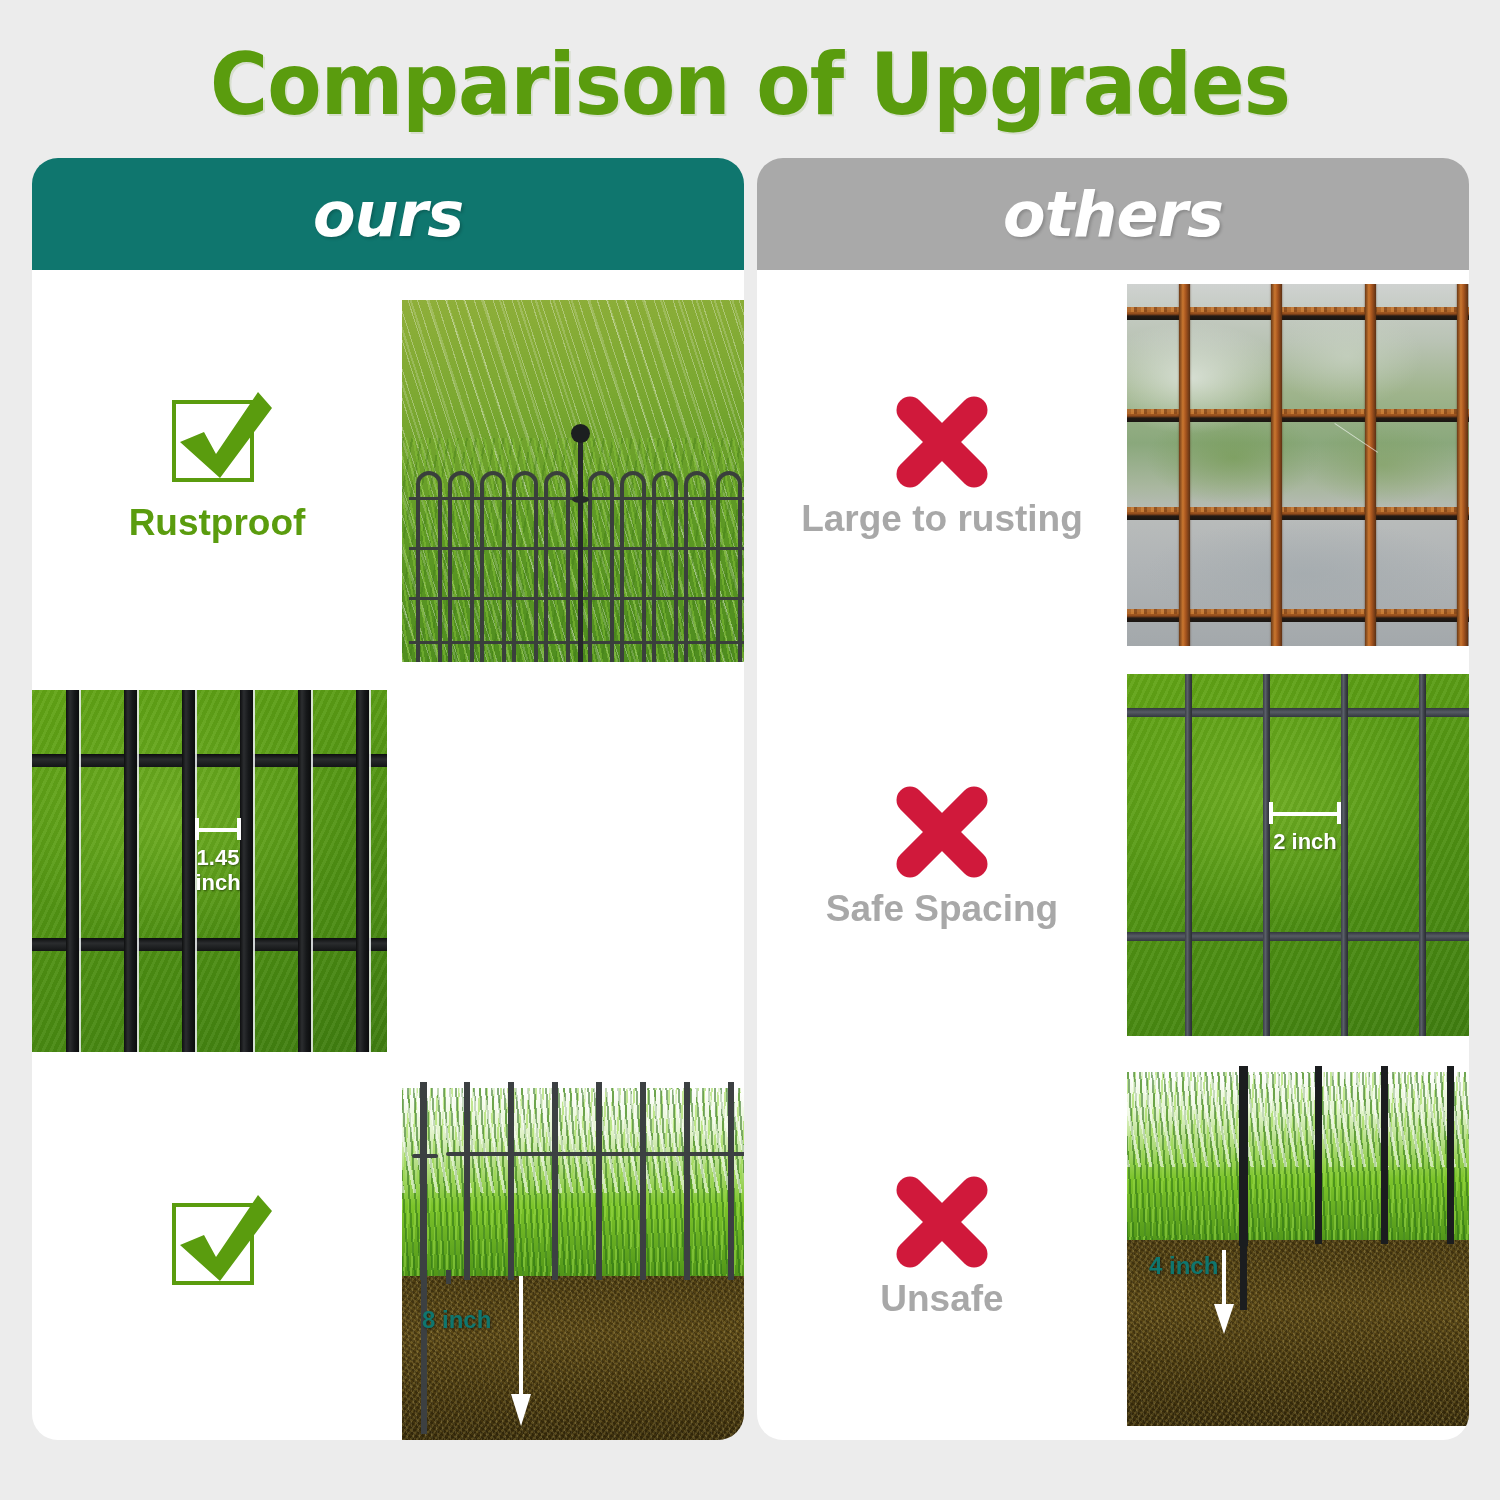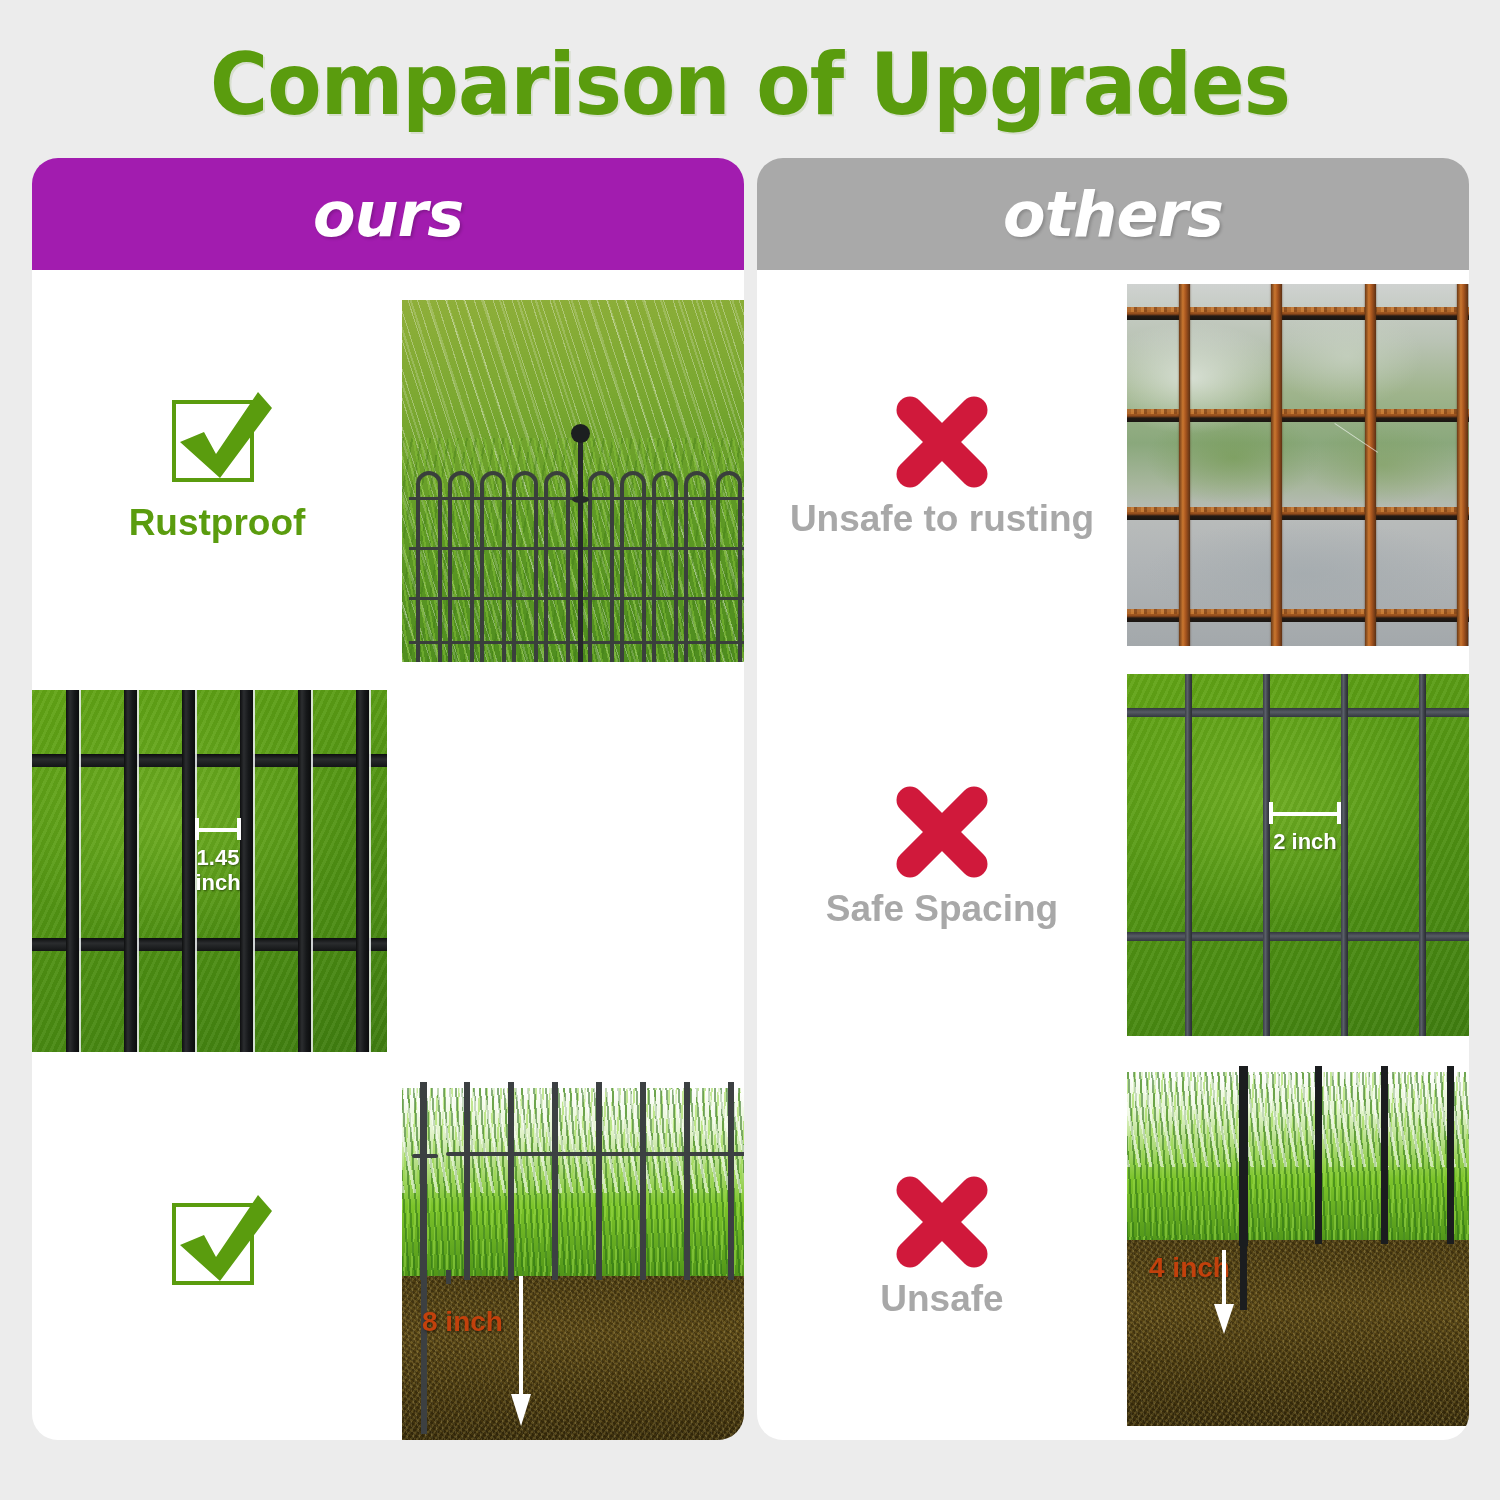--- a/index.html
+++ b/index.html
@@ -42,21 +42,21 @@
 
   .col-header {
     position: relative;
     height: 112px;
     border-radius: 26px 26px 0 0;
     display: flex;
     align-items: center;
     justify-content: center;
     box-sizing: border-box;
   }
-  .col-ours .col-header   { background: #a21caf; }
+  .col-ours .col-header   { background: #0f766e; }
   .col-others .col-header { background: #a9a9a9; }
 
   .col-header-label {
     font-family: "DejaVu Sans", sans-serif;
     font-weight: bold;
     font-style: italic;
     font-size: 62px;
     color: #ffffff;
     letter-spacing: -1px;
     text-shadow: 2px 2px 3px rgba(0,0,0,0.18);
@@ -275,22 +275,22 @@
       repeating-linear-gradient(125deg, rgba(190,170,90,0.22) 0 2px, rgba(0,0,0,0) 2px 5px),
       repeating-linear-gradient(80deg, rgba(255,240,180,0.12) 0 1px, rgba(0,0,0,0) 1px 6px),
       linear-gradient(180deg,#4d3d12 0%,#5a4716 35%,#4a3a10 70%,#3c2f0d 100%);
   }
   .stake { position:absolute; background:#3c4042; }
   .stake-g { position:absolute; background:#1b1d1f; }
   .crossbar-h { position:absolute; height:4px; background:#3c4042; border-radius:2px; }
 
   .arrow-ann { position:absolute; display:flex; align-items:center; gap:8px; }
   .arrow-ann .txt {
-    color:#c2410c; font-family:"Liberation Sans", sans-serif;
-    font-weight:bold; font-size:28px;
+    color:#0f766e; font-family:"Liberation Sans", sans-serif;
+    font-weight:bold; font-size:24px;
     text-shadow: 1px 1px 3px rgba(0,0,0,0.55);
     white-space:nowrap;
   }
 </style>
 </head>
 <body>
 
 <div id="page">
 
   <div class="title">Comparison of Upgrades</div>
@@ -448,21 +448,21 @@
       <div class="row row-0">
         <div class="feature">
           <span class="icon-wrap">
             <svg class="x-icon" viewBox="0 0 104 104" aria-hidden="true">
               <g stroke="#d0193b" stroke-width="27" stroke-linecap="round">
                 <line x1="20" y1="20" x2="84" y2="84"></line>
                 <line x1="84" y1="20" x2="20" y2="84"></line>
               </g>
             </svg>
           </span>
-          <span class="feature-label">Unsafe to rusting</span>
+          <span class="feature-label">Large to rusting</span>
         </div>
 
         <div class="media">
           <div class="blur-bg"></div>
           <div class="rust-grid">
             <div class="rust-h" style="top:26px;"></div>
             <div class="rust-h" style="top:128px;"></div>
             <div class="rust-h" style="top:226px;"></div>
             <div class="rust-h" style="top:328px;"></div>
             <div class="rust-v" style="left:52px;"></div>

